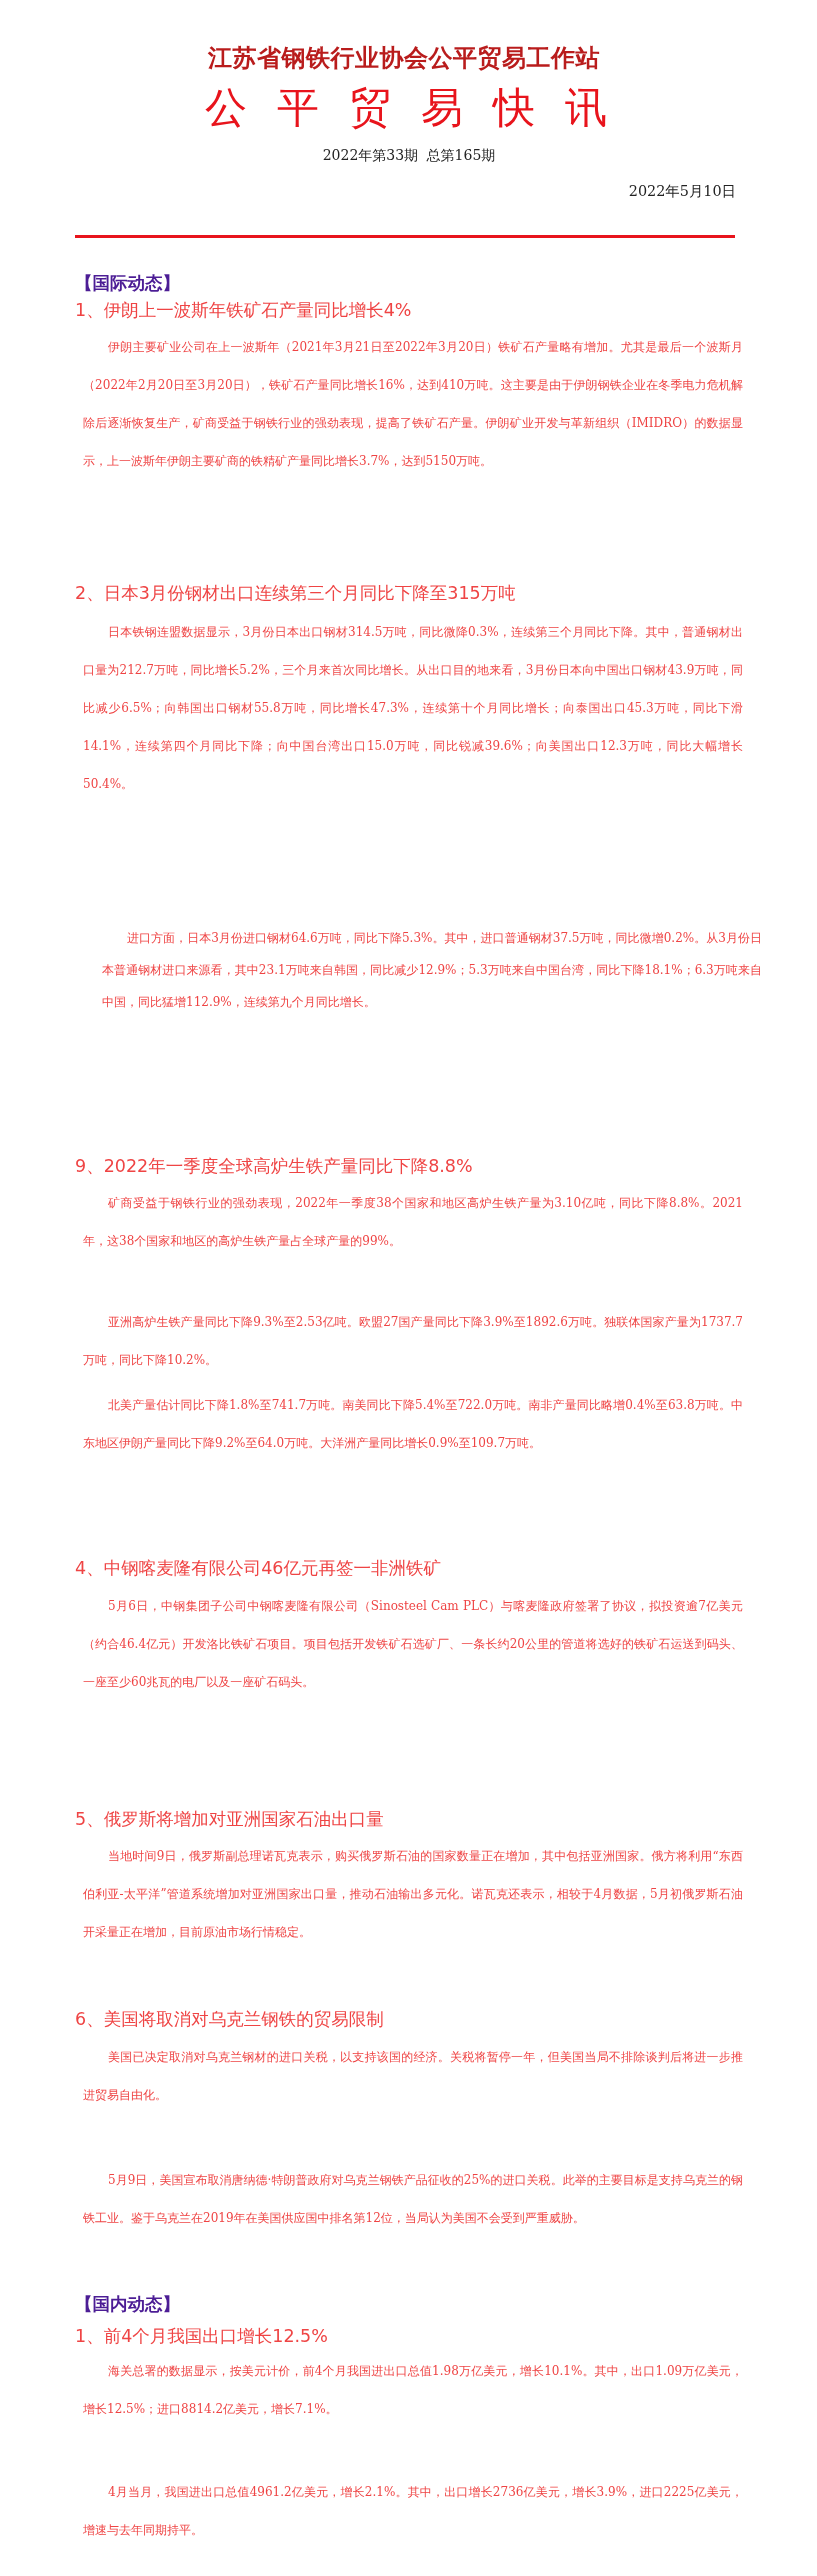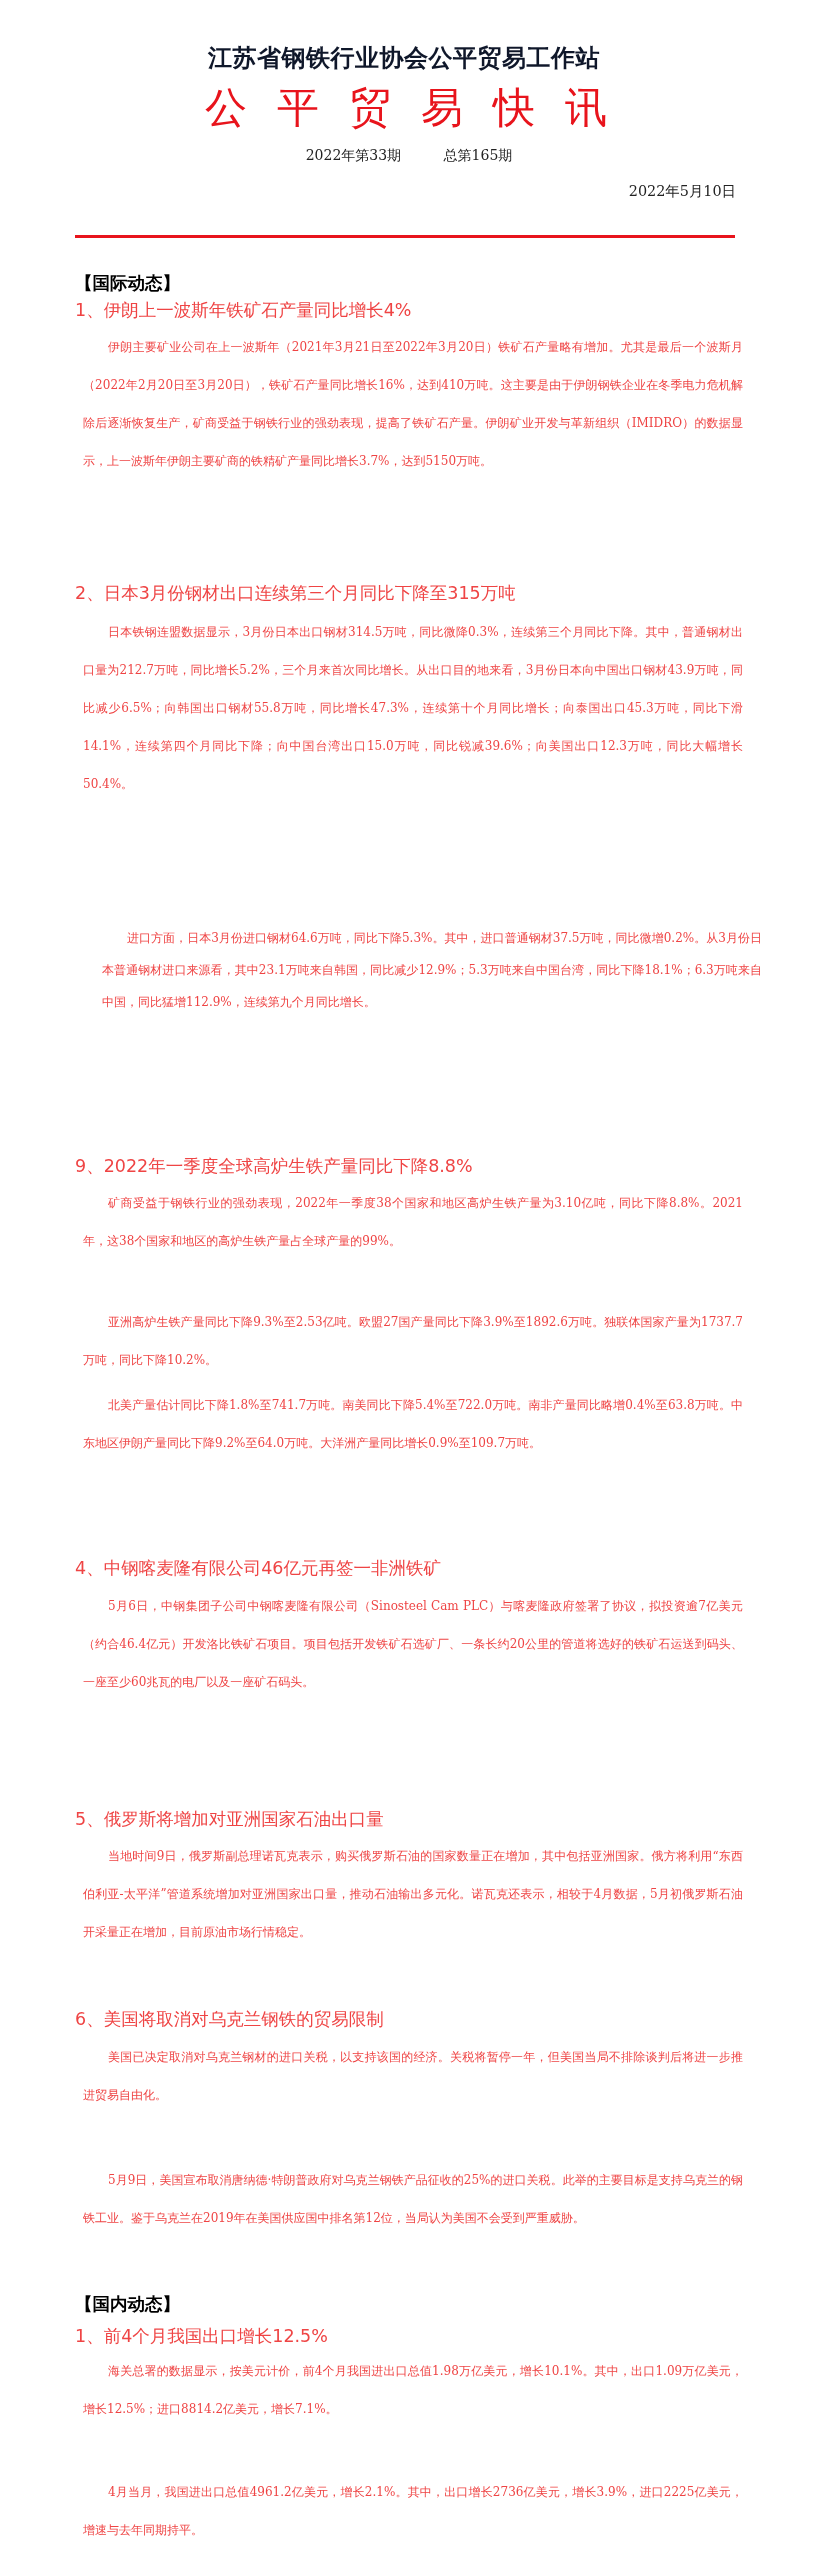--- a/index.html
+++ b/index.html
@@ -1,30 +1,30 @@
 <!DOCTYPE html>
 <html style="font-size:8.2px"><head>
 <meta charset="utf-8">
 <style>
   html, body { margin: 0; padding: 0; background: #ffffff; }
   body { width: 818px; height: 4068px; position: relative; overflow: hidden;
          font-family: "DejaVu Serif", "Liberation Serif", serif; color: #1a1a1a; }
   .page { position: absolute; left: 0; top: 0; width: 818px; height: 4068px; }
   .org-title { position: absolute; left: 0; width: 808px; top: 42px; text-align: center;
-               color: #0f172a; font-size: 24px; letter-spacing: 0.5px; font-weight: bold; line-height: 31px; }
+               color: #b91c1c; font-size: 24px; letter-spacing: 0.5px; font-weight: bold; line-height: 31px; }
   .bulletin-title { position: absolute; left: 0; width: 812px; top: 82px; text-align: center;
                     color: #e8141c; font-size: 42px; letter-spacing: 30px; text-indent: 30px; line-height: 52px; }
   .issue-line { position: absolute; left: 0; width: 818px; top: 145px; text-align: center;
                 font-size: 14px; line-height: 20.6px; color: #222; }
-  .issue-line span { margin: 0 19px; }
+  .issue-line span { margin: 0 2px; }
   .date-line { position: absolute; right: 82px; top: 181px; font-size: 14.4px; line-height: 20.6px; color: #222; }
   .red-rule { position: absolute; left: 75px; width: 660px; top: 235px; height: 3.1px; background: #e8141c; }
   .content { position: absolute; left: 75px; width: 660px; }
   .section-header { font-family: "DejaVu Sans", "Liberation Sans", sans-serif; font-weight: bold;
-                    font-size: 17.5px; line-height: 23px; color: #000000; position: absolute; left: 0; text-align: right; }
+                    font-size: 17.5px; line-height: 23px; color: #4c1d95; position: absolute; left: 0; text-align: right; }
   .article-title { position: absolute; left: 0; font-size: 17.5px; line-height: 25px; color: #ef4444;
                    font-family: "DejaVu Sans", "Liberation Sans", sans-serif; }
   .para { position: absolute; left: 8px; width: 660px; font-size: 12px; line-height: 38px;
           text-indent: 25px; text-align: justify; color: #ef4444; margin: 0; }
   .para.tight { line-height: 32px; margin-left: 19px; }
 </style>
 </head>
 <body>
 
 <div class="page">

